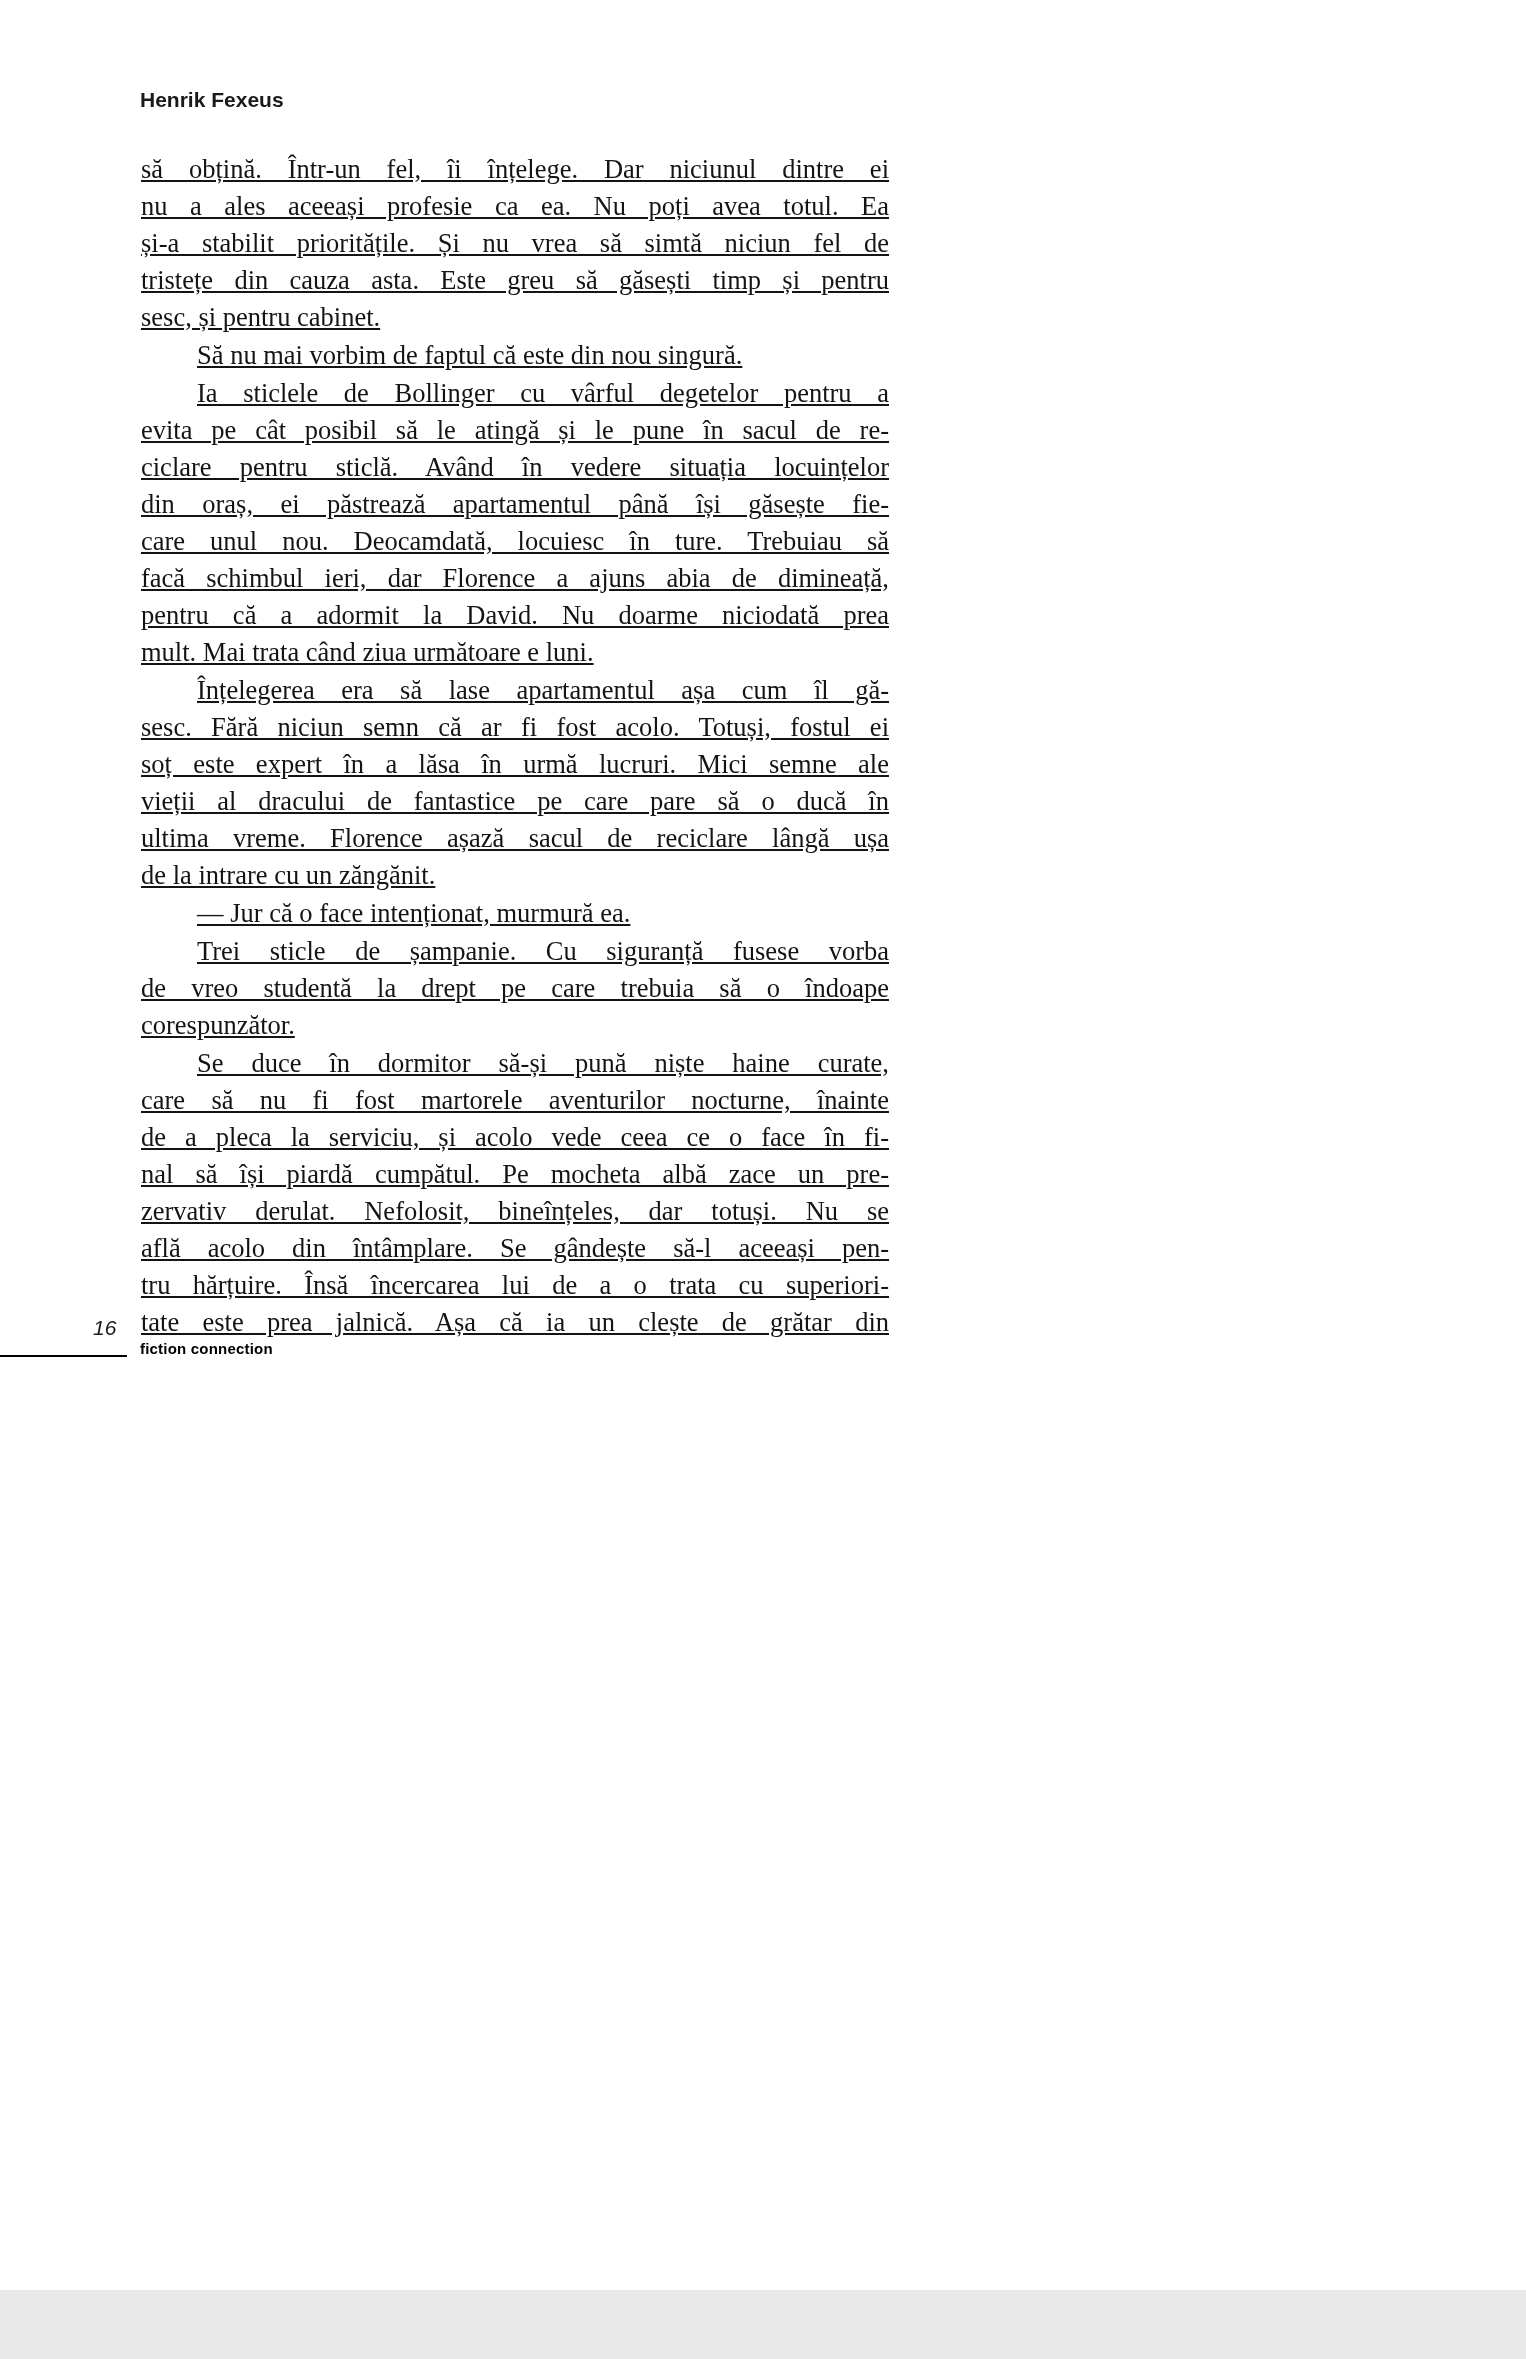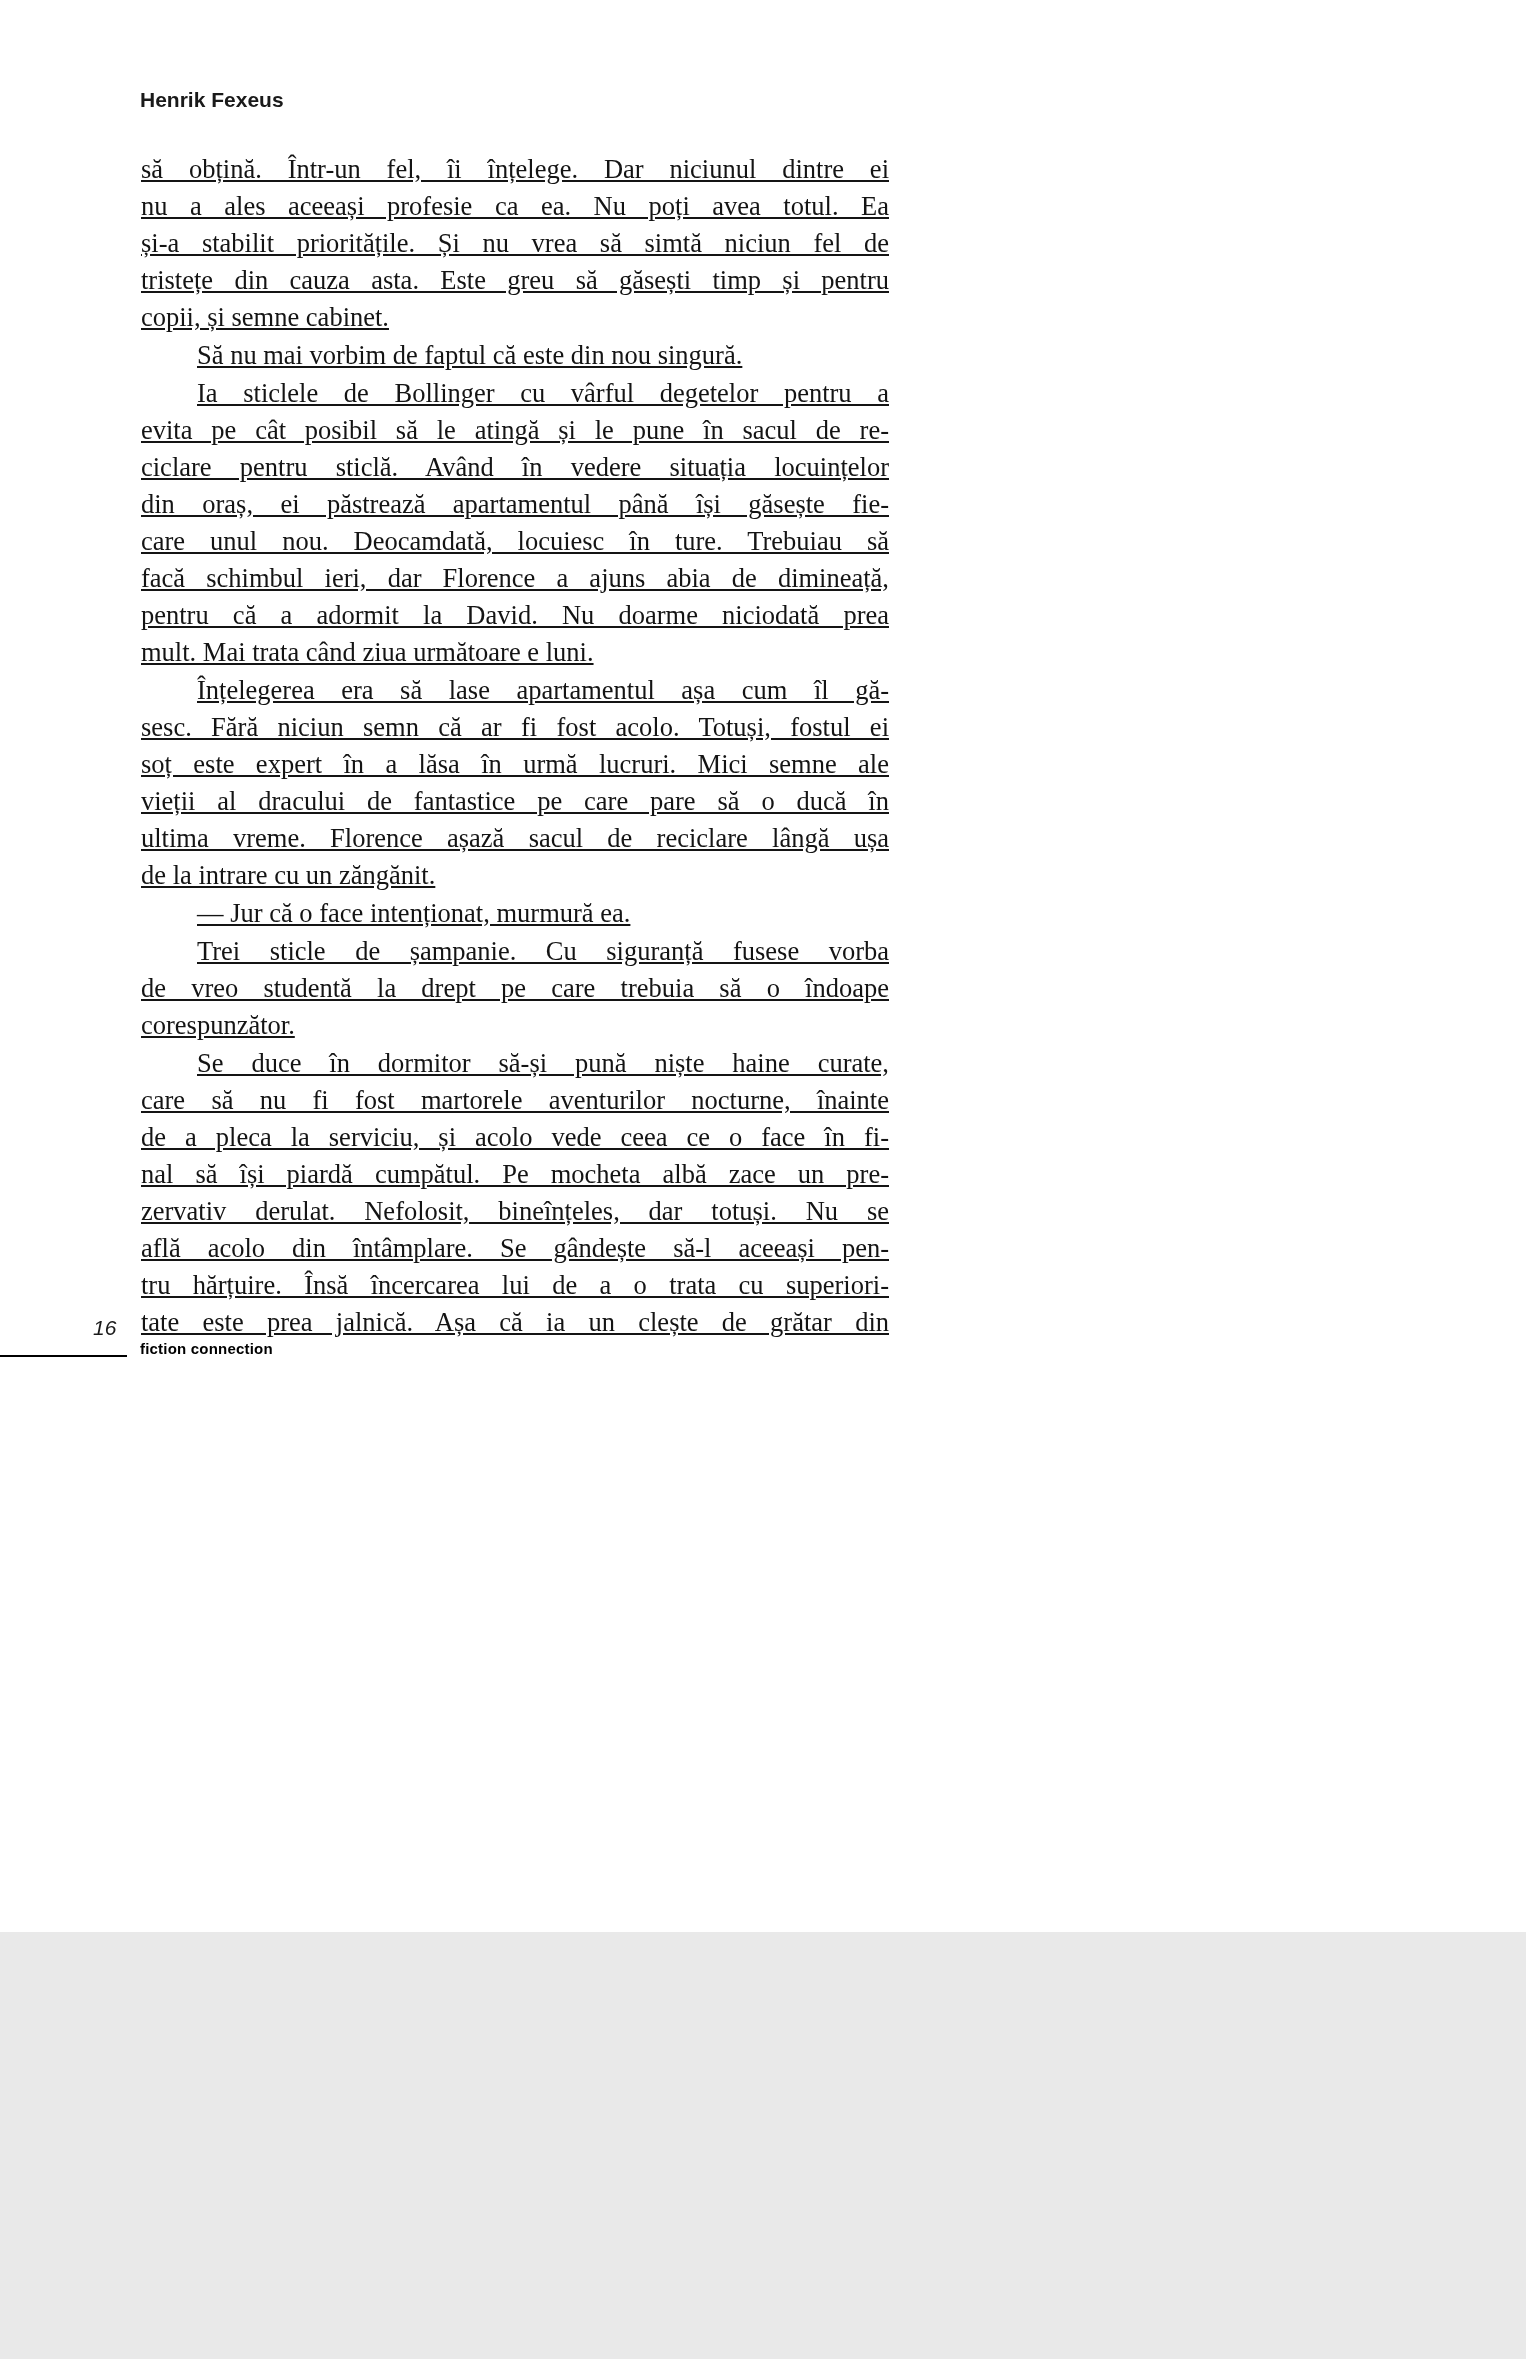--- a/index.html
+++ b/index.html
@@ -3,21 +3,21 @@
 <meta charset="utf-8">
 <style>
   html, body {
     margin: 0;
     padding: 0;
     background: #e9e9e9;
   }
   .page {
     position: relative;
     width: 1526px;
-    height: 1932px;
+    height: 2290px;
     background: #ffffff;
     overflow: hidden;
     font-family: "Liberation Serif", serif;
     color: #141414;
   }
   .running-header {
     position: absolute;
     left: 140px;
     top: 88px;
     font-family: "Liberation Sans", sans-serif;
@@ -82,21 +82,21 @@
 
 <div class="page">
   <div class="running-header">Henrik Fexeus</div>
 
   <div class="body-text">
       <div class="para">
         <div class="line">să obțină. Într-un fel, îi înțelege. Dar niciunul dintre ei</div>
         <div class="line">nu a ales aceeași profesie ca ea. Nu poți avea totul. Ea</div>
         <div class="line">și-a stabilit prioritățile. Și nu vrea să simtă niciun fel de</div>
         <div class="line">tristețe din cauza asta. Este greu să găsești timp și pentru</div>
-        <div class="line last">copii, și semne cabinet.</div>
+        <div class="line last">sesc, și pentru cabinet.</div>
       </div>
       <div class="para">
         <div class="line first last">Să nu mai vorbim de faptul că este din nou singură.</div>
       </div>
       <div class="para">
         <div class="line first">Ia sticlele de Bollinger cu vârful degetelor pentru a</div>
         <div class="line">evita pe cât posibil să le atingă și le pune în sacul de re-</div>
         <div class="line">ciclare pentru sticlă. Având în vedere situația locuințelor</div>
         <div class="line">din oraș, ei păstrează apartamentul până își găsește fie-</div>
         <div class="line">care unul nou. Deocamdată, locuiesc în ture. Trebuiau să</div>

